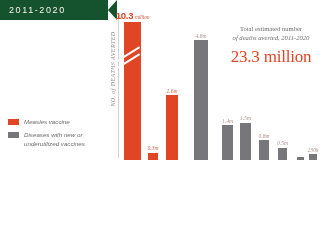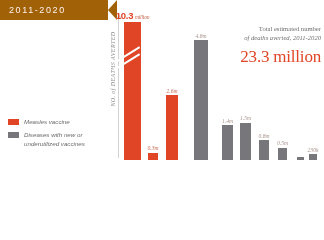--- a/index.html
+++ b/index.html
@@ -7,21 +7,21 @@
     width:324px;height:160px;overflow:hidden;
     background:#ffffff;
     font-family:"Liberation Sans",sans-serif;
     position:relative;
   }
   .wrap{position:absolute;inset:0;}
 
   
   .banner{
     position:absolute;left:0;top:0;width:117px;height:20px;
-    background:#a16207;
+    background:#14532d;
     color:#ffffff;
     display:flex;align-items:center;
   }
   .banner-label{
     font-size:9px;letter-spacing:1.6px;font-weight:400;
     padding-left:9px;color:#fdf2ee;
     font-family:"Liberation Sans",sans-serif;
   }
   .banner-notch{
     position:absolute;right:0;top:0;width:0;height:0;
@@ -39,21 +39,21 @@
 
   
   .legend{position:absolute;left:8px;top:118px;width:100px;}
   .legend-row{display:flex;align-items:flex-start;margin-bottom:5px;}
   .swatch{width:11px;height:6px;flex:0 0 auto;margin-top:1px;margin-right:5px;}
   .sw-red{background:#e04526;}
   .sw-grey{background:#77777b;}
   .legend-text{font-size:6.2px;line-height:1.35;color:#6a6a6c;font-style:italic;}
 
   
-  .summary{position:absolute;left:221px;top:24px;width:100px;text-align:right;}
+  .summary{position:absolute;left:221px;top:24px;width:100px;text-align:center;}
   .summary-cap{
     font-family:"Liberation Serif",serif;
     font-size:6.6px;line-height:1.4;color:#6e6e70;font-style:italic;
   }
   .summary-cap .line1{font-style:normal;}
   .summary-big{
     font-family:"Liberation Serif",serif;
     font-size:17px;color:#e04526;margin-top:5px;letter-spacing:-.2px;
   }
 

